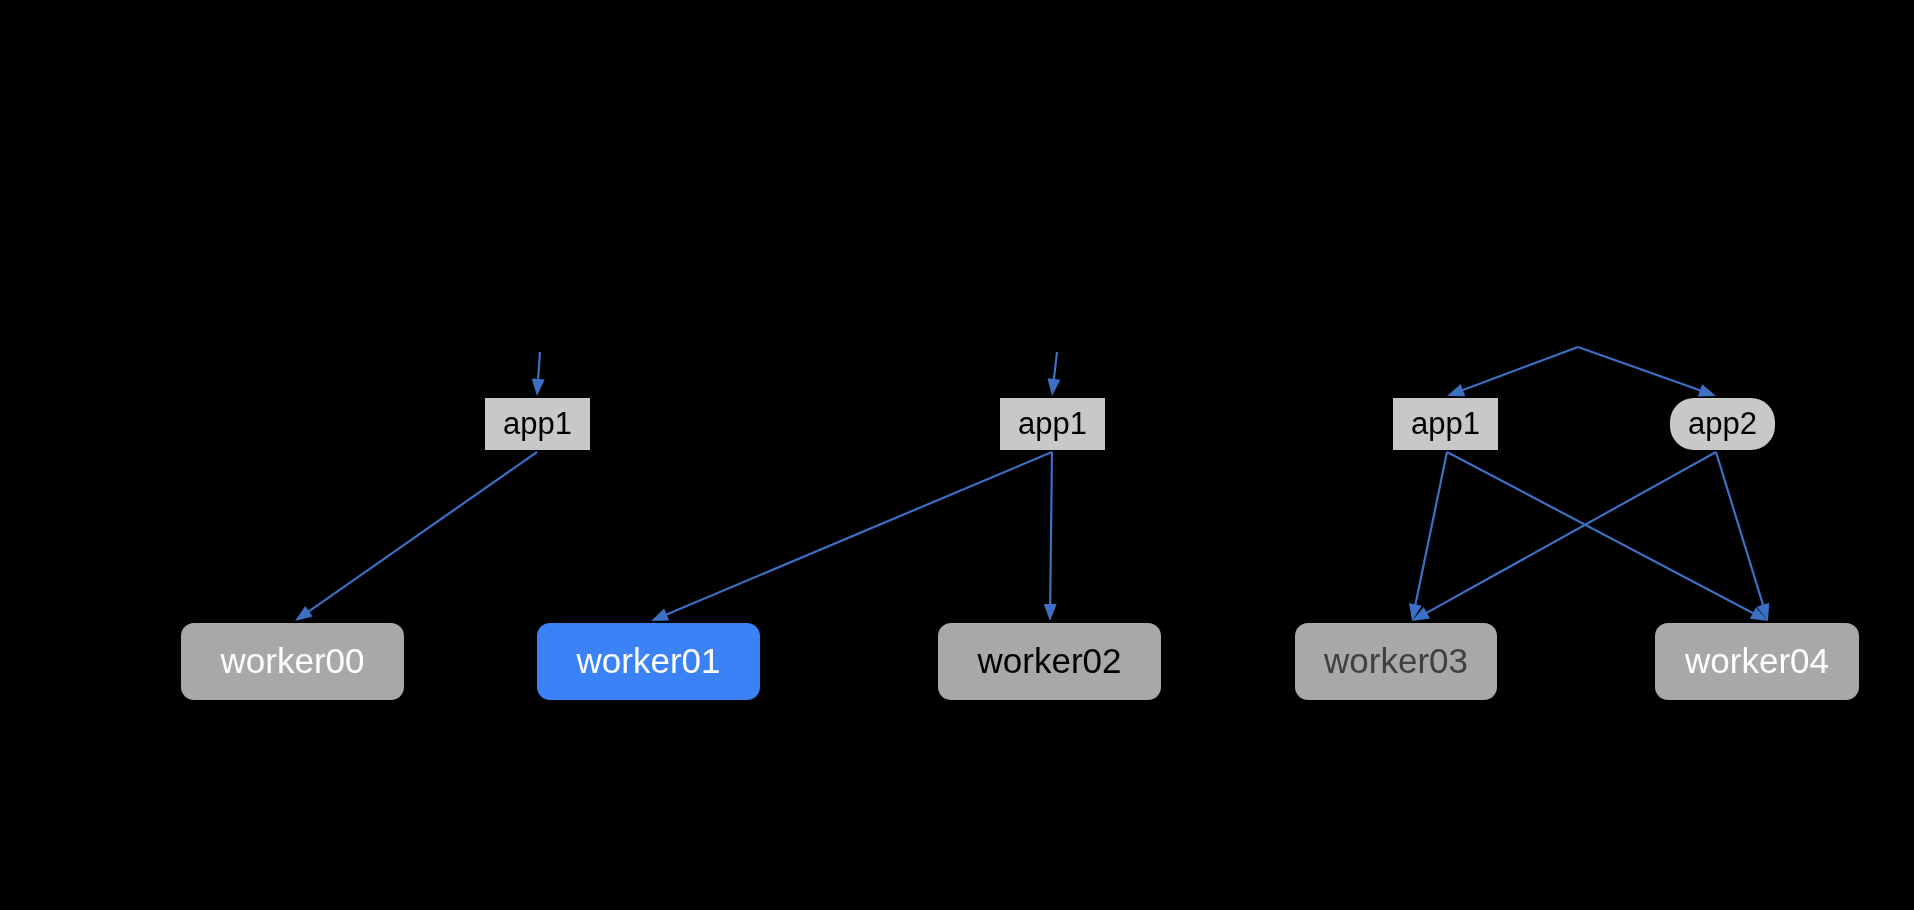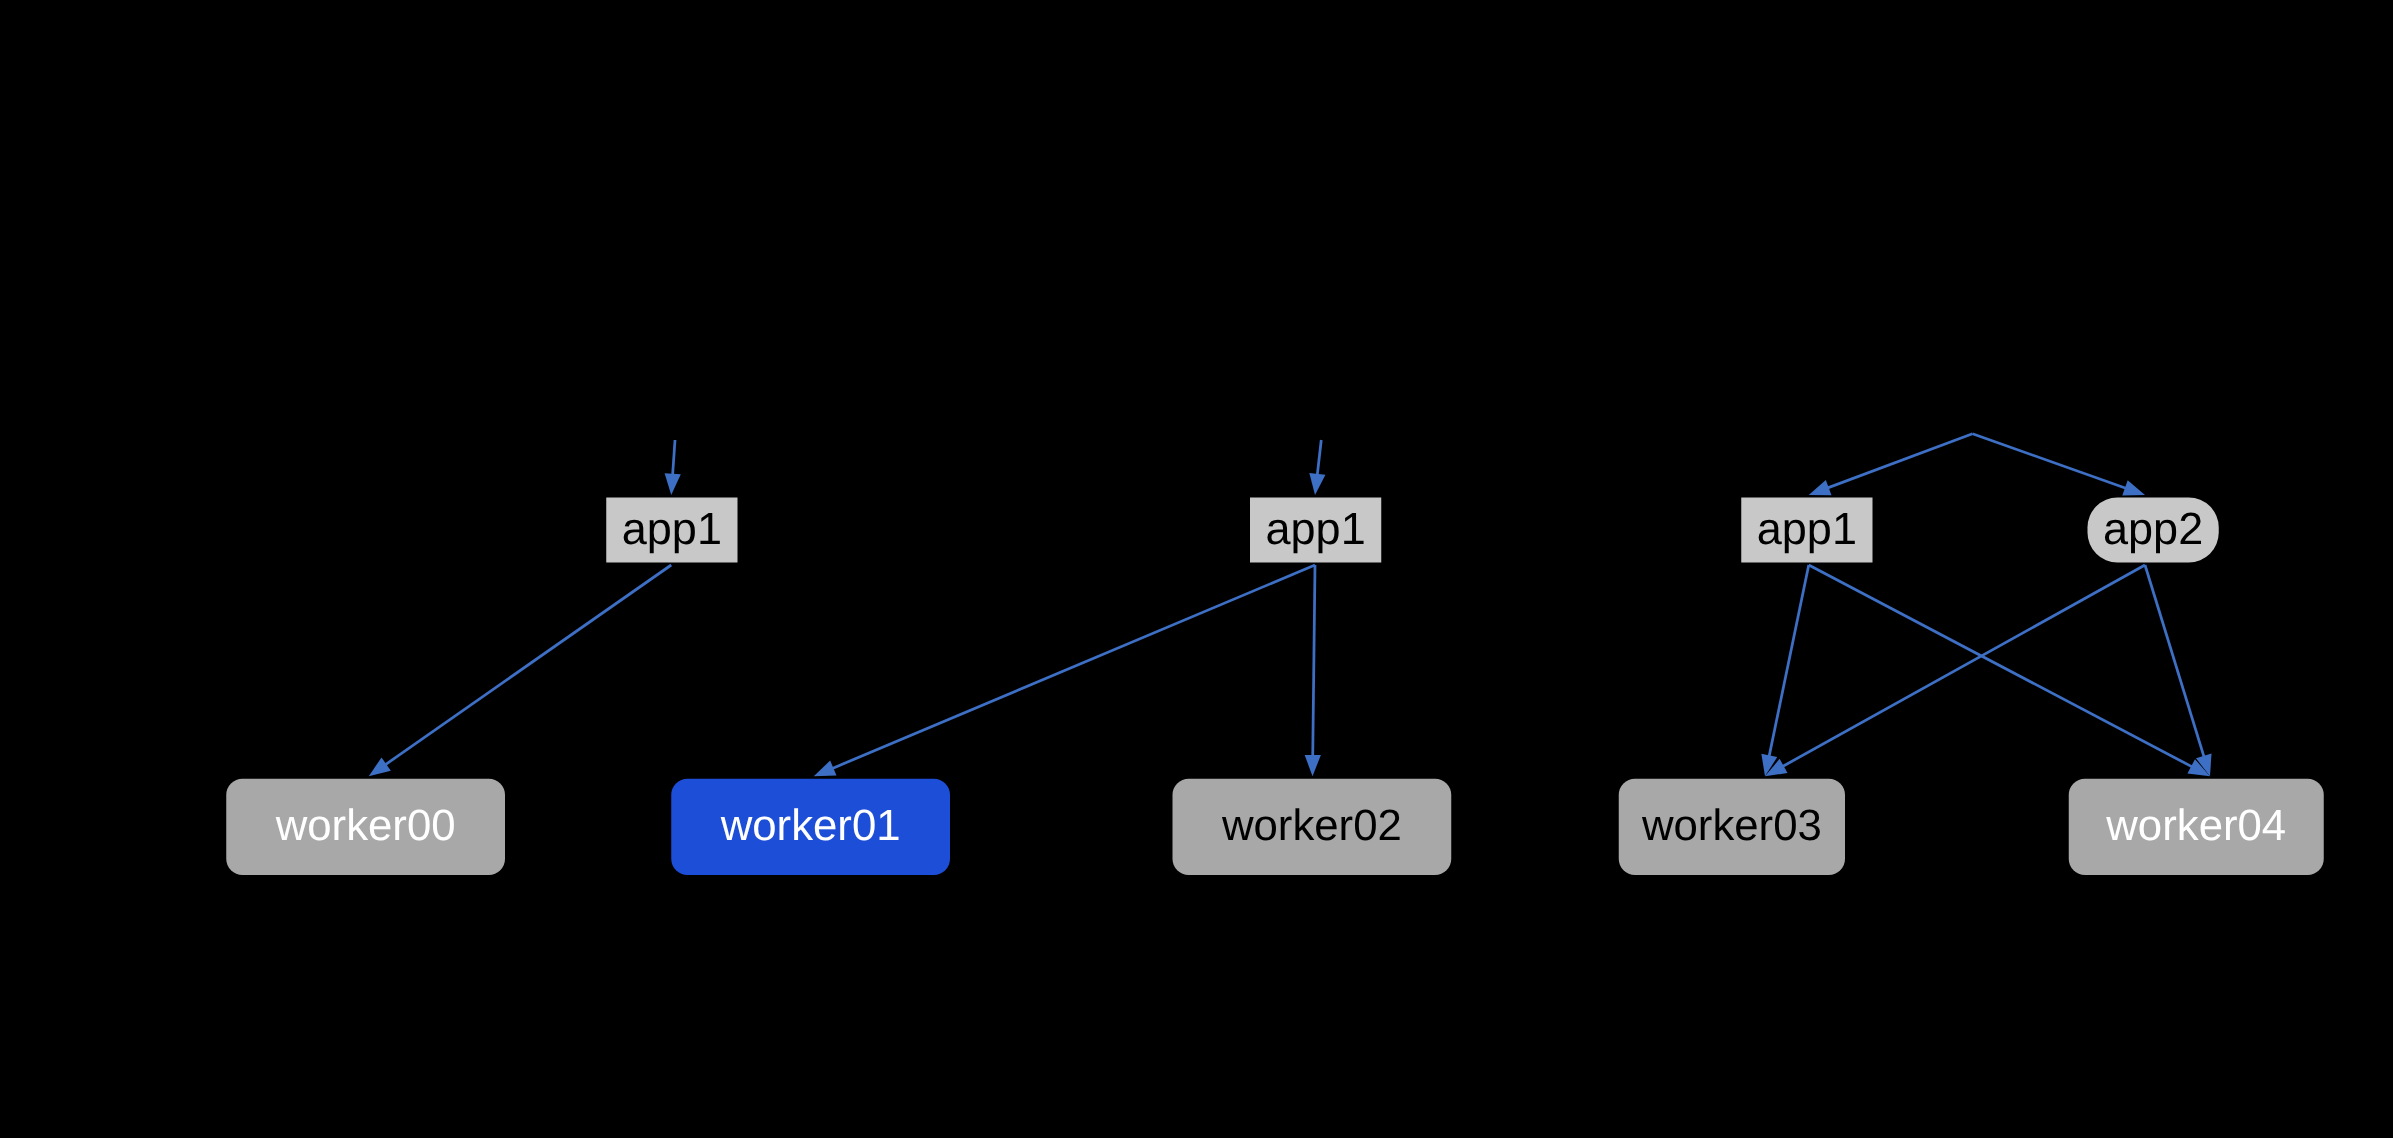--- a/index.html
+++ b/index.html
@@ -34,21 +34,21 @@
     display: flex;
     align-items: center;
     justify-content: center;
     white-space: nowrap;
     user-select: none;
   }
   .node-app {
     background: #c8c8c8;
     color: #000000;
     border-radius: 0;
-    font-size: 36px;
+    font-size: 31px;
     line-height: 1;
     letter-spacing: 0px;
   }
   .node-worker {
     background: #a8a8a8;
     color: #ffffff;
     border-radius: 13px;
     font-size: 35px;
     line-height: 1;
     letter-spacing: 0px;
@@ -97,27 +97,27 @@
       </div>
       <div class="node node-app" style="left: 1393px; top: 398px; width: 105px; height: 52px; background: rgb(200, 200, 200); color: rgb(0, 0, 0);">
         <span class="node-label">app1</span>
       </div>
       <div class="node node-app" style="left: 1670px; top: 398px; width: 105px; height: 52px; background: rgb(200, 200, 200); color: rgb(0, 0, 0); border-radius: 24px;">
         <span class="node-label">app2</span>
       </div>
       <div class="node node-worker" style="left: 181px; top: 623px; width: 223px; height: 77px; background: rgb(168, 168, 168); color: rgb(255, 255, 255);">
         <span class="node-label">worker00</span>
       </div>
-      <div class="node node-worker" style="left: 537px; top: 623px; width: 223px; height: 77px; background: #1d4ed8; color: rgb(255, 255, 255);">
+      <div class="node node-worker" style="left: 537px; top: 623px; width: 223px; height: 77px; background: #3b82f6; color: rgb(255, 255, 255);">
         <span class="node-label">worker01</span>
       </div>
       <div class="node node-worker" style="left: 938px; top: 623px; width: 223px; height: 77px; background: rgb(168, 168, 168); color: #000000;">
         <span class="node-label">worker02</span>
       </div>
-      <div class="node node-worker" style="left: 1295px; top: 623px; width: 181px; height: 77px; background: rgb(168, 168, 168); color: #000000;">
+      <div class="node node-worker" style="left: 1295px; top: 623px; width: 202px; height: 77px; background: rgb(168, 168, 168); color: #404040;">
         <span class="node-label">worker03</span>
       </div>
       <div class="node node-worker" style="left: 1655px; top: 623px; width: 204px; height: 77px; background: rgb(168, 168, 168); color: rgb(255, 255, 255);">
         <span class="node-label">worker04</span>
       </div>
     </div>
 
 </div>
 
 </body></html>

